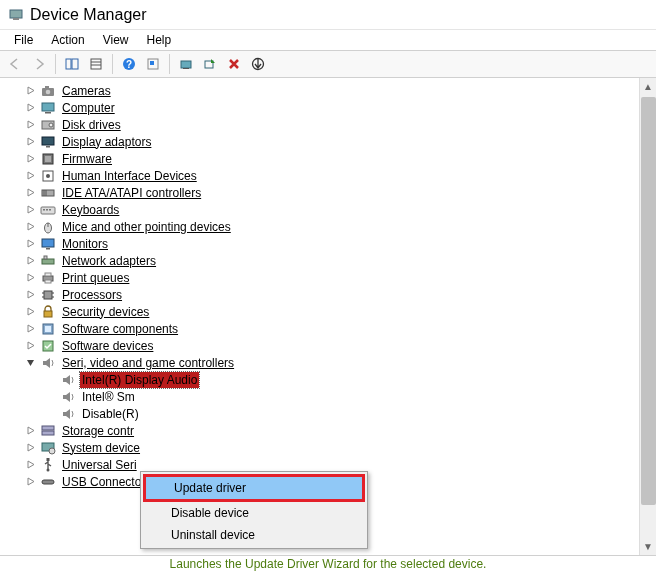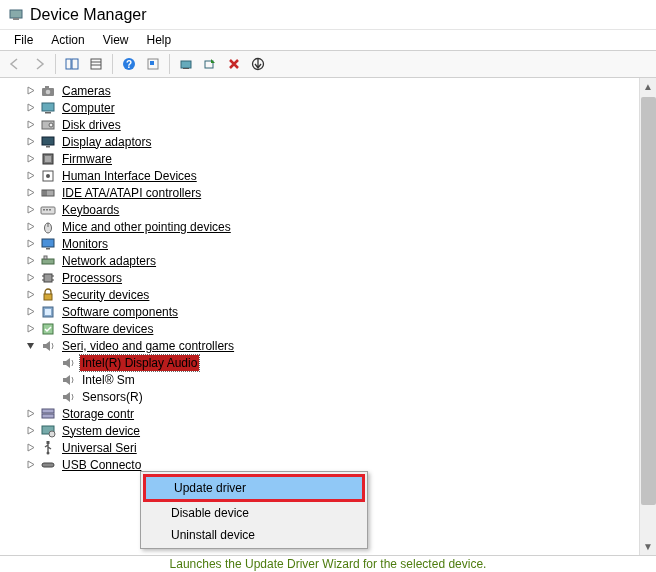--- a/index.html
+++ b/index.html
@@ -372,20 +372,35 @@
         <span class="label">Network adapters</span>
       </div>
       <div class="row indent1">
         <span class="expander">
           <svg width="9" height="9" viewBox="0 0 9 9">
             <path d="M2 1 L8 4.5 L2 8 Z" fill="none" stroke="#888"></path>
           </svg>
         </span>
         <span class="dev-icon">
           <svg width="16" height="16" viewBox="0 0 16 16">
+            <rect x="3" y="6" width="10" height="5" fill="#999" stroke="#555"></rect>
+            <rect x="5" y="3" width="6" height="3" fill="#eee" stroke="#888"></rect>
+            <rect x="5" y="10" width="6" height="3" fill="#eee" stroke="#888"></rect>
+          </svg>
+        </span>
+        <span class="label">Print queues</span>
+      </div>
+      <div class="row indent1">
+        <span class="expander">
+          <svg width="9" height="9" viewBox="0 0 9 9">
+            <path d="M2 1 L8 4.5 L2 8 Z" fill="none" stroke="#888"></path>
+          </svg>
+        </span>
+        <span class="dev-icon">
+          <svg width="16" height="16" viewBox="0 0 16 16">
             <rect x="4" y="4" width="8" height="8" fill="#999" stroke="#444"></rect>
             <line x1="2" y1="6" x2="4" y2="6" stroke="#444"></line>
             <line x1="2" y1="10" x2="4" y2="10" stroke="#444"></line>
             <line x1="12" y1="6" x2="14" y2="6" stroke="#444"></line>
             <line x1="12" y1="10" x2="14" y2="10" stroke="#444"></line>
           </svg>
         </span>
         <span class="label">Processors</span>
       </div>
       <div class="row indent1">
@@ -465,21 +480,21 @@
         <span class="label">Intel® Sm</span>
       </div>
       <div class="row indent2">
         <span class="expander"></span>
         <span class="dev-icon">
           <svg width="16" height="16" viewBox="0 0 16 16">
             <path d="M3 6 L6 6 L10 3 L10 13 L6 10 L3 10 Z" fill="#888"></path>
             <path d="M12 5 Q14 8 12 11" fill="none" stroke="#888"></path>
           </svg>
         </span>
-        <span class="label">Sensors(R)</span>
+        <span class="label">Disable(R)</span>
       </div>
       <div class="row indent1">
         <span class="expander">
           <svg width="9" height="9" viewBox="0 0 9 9">
             <path d="M2 1 L8 4.5 L2 8 Z" fill="none" stroke="#888"></path>
           </svg>
         </span>
         <span class="dev-icon">
           <svg width="16" height="16" viewBox="0 0 16 16">
             <rect x="2" y="3" width="12" height="4" fill="#aac" stroke="#557"></rect>

